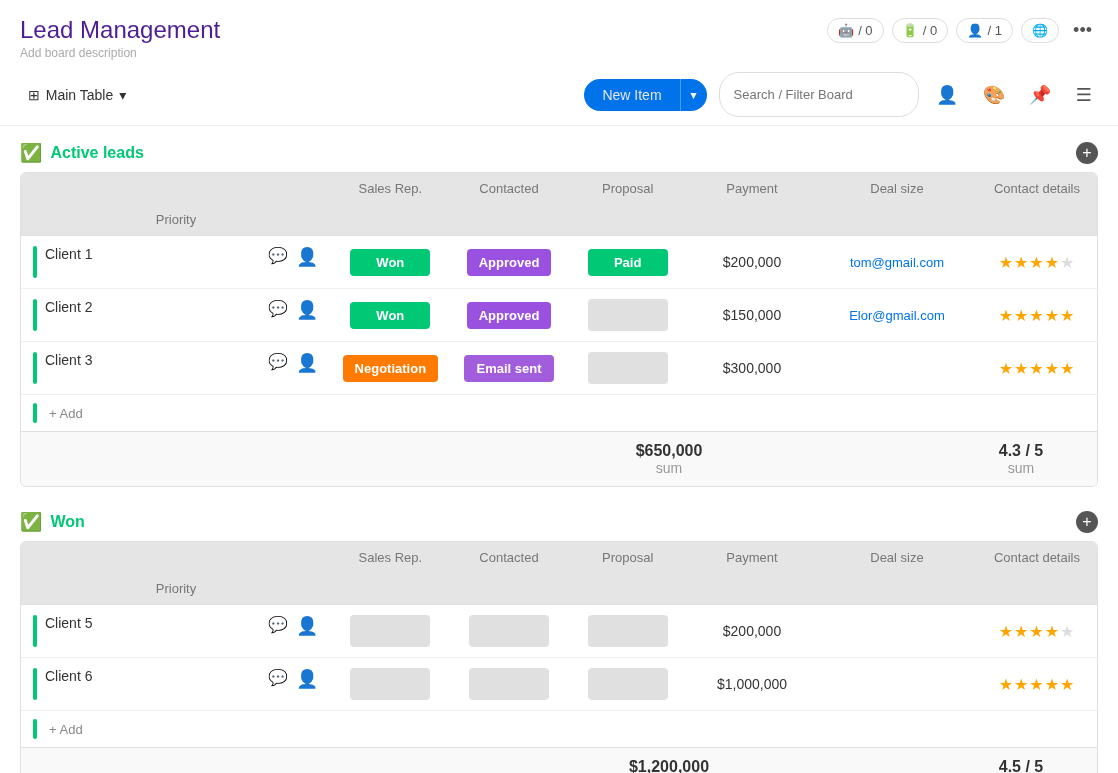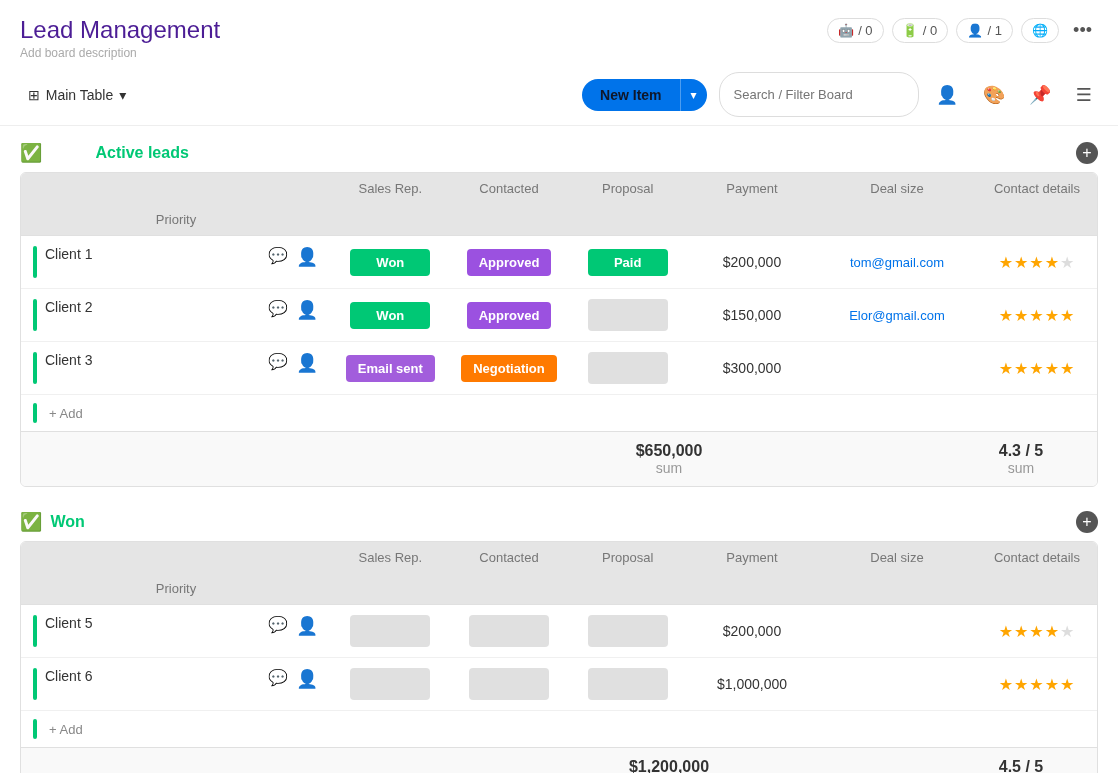--- a/index.html
+++ b/index.html
@@ -8,33 +8,33 @@
     .header { padding: 16px 20px 4px; display: flex; align-items: flex-start; justify-content: space-between; }
     .header-left h1 { font-size: 24px; font-weight: 400; color: #4c1d95; }
     .header-left .subtitle { font-size: 12px; color: #aaa; margin-top: 2px; cursor: pointer; }
     .header-right { display: flex; align-items: center; gap: 8px; }
     .header-icon-btn { border: 1px solid #ddd; border-radius: 20px; padding: 4px 10px; display: flex; align-items: center; gap: 4px; font-size: 13px; color: #555; cursor: pointer; background: #fff; }
     .more-btn { background: none; border: none; cursor: pointer; font-size: 18px; color: #555; padding: 4px 6px; }
 
     .toolbar { padding: 8px 20px; display: flex; align-items: center; gap: 12px; border-bottom: 1px solid #eee; }
     .main-table-btn { display: flex; align-items: center; gap: 6px; font-size: 14px; font-weight: 500; color: #333; cursor: pointer; background: none; border: none; padding: 4px 8px; border-radius: 4px; }
     .toolbar-spacer { flex: 1; }
-    .new-item-btn { background: #0073ea; color: #0f172a; border: none; border-radius: 20px 0 0 20px; padding: 8px 18px; font-size: 14px; font-weight: 700; cursor: pointer; }
+    .new-item-btn { background: #0073ea; color: #e5e5e5; border: none; border-radius: 20px 0 0 20px; padding: 8px 18px; font-size: 14px; font-weight: 400; cursor: pointer; }
     .new-item-dropdown { background: #0073ea; color: #fff; border: none; border-radius: 0 20px 20px 0; padding: 8px 10px; font-size: 12px; cursor: pointer; border-left: 1px solid rgba(255,255,255,0.3); }
     .new-item-wrap { display: flex; }
     .search-box { border: 1px solid #ddd; border-radius: 20px; padding: 14px 14px; font-size: 13px; color: #aaa; width: 200px; outline: none; }
     .toolbar-icon { background: none; border: none; cursor: pointer; color: #555; font-size: 18px; padding: 4px 6px; }
 
     .content { padding: 16px 20px; }
 
     .group { margin-bottom: 24px; }
 
     .group-header { display: flex; align-items: center; gap: 8px; margin-bottom: 8px; }
     .group-title { font-size: 16px; font-weight: 600; cursor: pointer; }
-    .group-title.active { color: #00c875; margin-left: 45px; }
+    .group-title.active { color: #00c875; }
     .group-title.won { color: #00c875; }
 
     .table-wrap { border: 1px solid #e0e0e0; border-radius: 6px; overflow: hidden; }
 
     .table-header-row { display: grid; grid-template-columns: 310px 1fr 1fr 1fr 130px 160px 120px; background: #e5e5e5; border-bottom: 1px solid #e0e0e0; align-items: center; }
     .th { padding: 8px 12px; font-size: 13px; color: #777; font-weight: 500; text-align: center; }
     .th:first-child { text-align: left; }
 
     .table-row { display: grid; grid-template-columns: 310px 1fr 1fr 1fr 130px 160px 120px; align-items: center; border-bottom: 1px solid #f0f0f0; background: #fff; }
 
@@ -191,24 +191,24 @@
       </div>
     </div>
         <div class="table-row">
       <div class="row-name-cell">
         <div class="row-color-bar green"></div>
         <span class="row-name">Client 3</span>
         <span class="row-icon">💬</span>
         <span class="row-avatar">👤</span>
       </div>
       <div class="cell">
+        <div class="status-badge status-negotiation">Negotiation</div>
+      </div>
+      <div class="cell">
         <div class="status-badge status-email">Email sent</div>
-      </div>
-      <div class="cell">
-        <div class="status-badge status-negotiation">Negotiation</div>
       </div>
       <div class="cell">
         <div class="status-empty"></div>
       </div>
       <div class="cell">
         <span class="deal-size">$300,000</span>
       </div>
       <div class="cell">
         
       </div>

